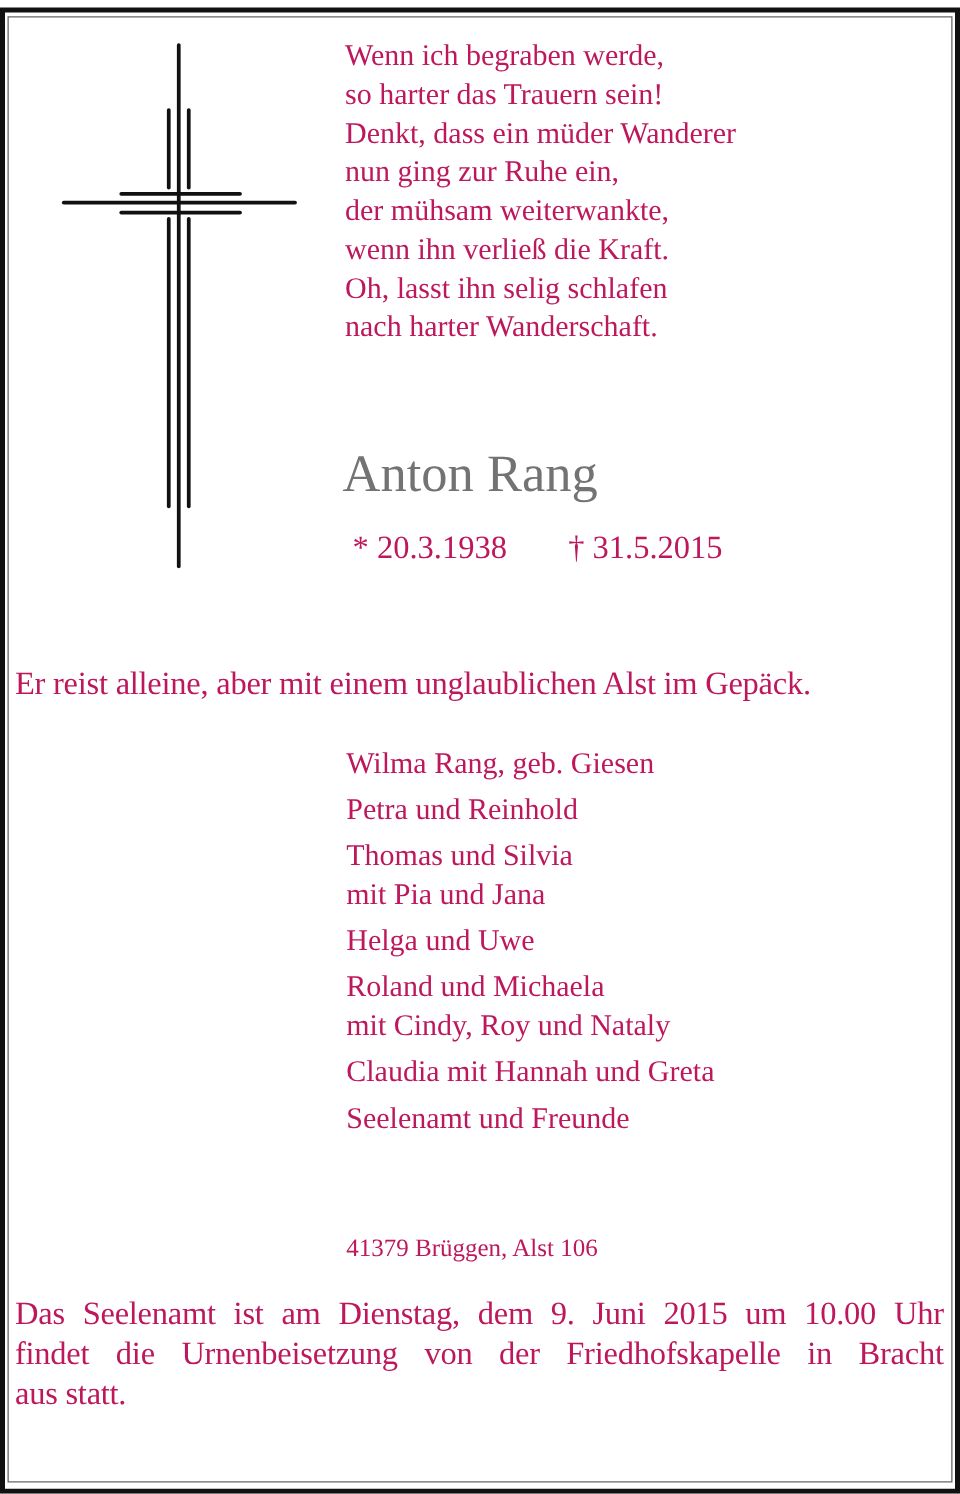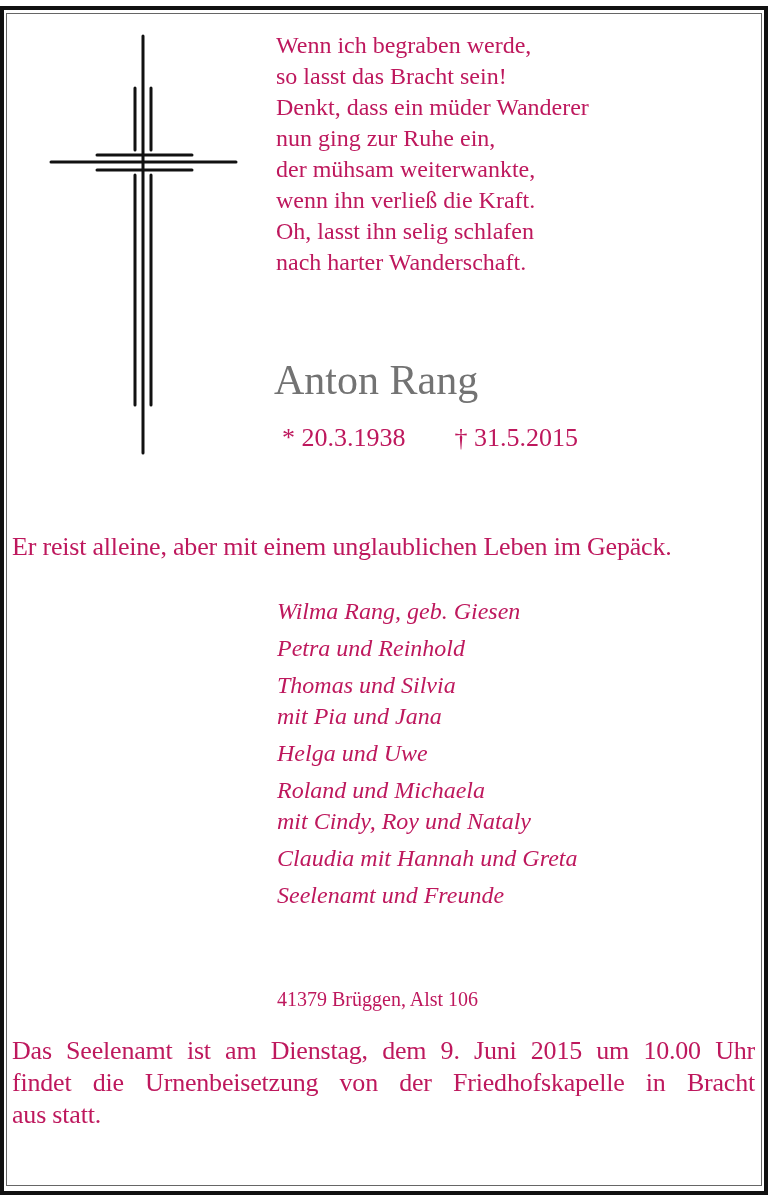--- a/index.html
+++ b/index.html
@@ -15,21 +15,21 @@
   .txt {
     position: absolute; font-family: "Liberation Serif", "DejaVu Serif", serif;
     color: #be185d; white-space: nowrap;
   }
   .poem { left: 276px; top: 30px; font-size: 24px; line-height: 31px; }
   .poem div { height: 31px; }
   .name { left: 274px; top: 345px; font-size: 42px; line-height: 70px; color: #737373; }
   .dates { left: 282px; top: 422px; font-size: 26px; line-height: 32px; }
   .dates span { display: inline-block; text-align: center; }
   .motto { left: 12px; top: 530px; font-size: 26px; line-height: 34px; letter-spacing: -0.2px; }
-  .family { left: 277px; top: 596px; font-size: 24px; font-style: italic; }
+  .family { left: 277px; top: 596px; font-size: 24px; }
   .fam-item { line-height: 31px; margin-bottom: 6px; }
   .address { left: 277px; top: 984px; font-size: 20px; line-height: 31px; }
   .service {
     left: 12px; top: 988px; width: 743px; font-size: 26px; line-height: 32px;
     white-space: normal; text-align: justify; letter-spacing: -0.2px; margin-top: 47px;
   }
   .service div { text-align: justify; text-align-last: justify; height: 32px; }
   .service div.last { text-align-last: left; }
   .cross { position: absolute; left: 0; top: 0; }
 </style>
@@ -47,38 +47,38 @@
     <line x1="135" y1="175" x2="135" y2="405"></line>
     <line x1="151" y1="175" x2="151" y2="405"></line>
     <line x1="51" y1="162" x2="236" y2="162"></line>
     <line x1="97" y1="155" x2="192" y2="155"></line>
     <line x1="97" y1="170" x2="192" y2="170"></line>
   </g>
 </svg>
 
 <div class="txt poem">
   <div>Wenn ich begraben werde,</div>
-  <div>so lasst das Bracht sein!</div>
+  <div>so harter das Trauern sein!</div>
   <div>Denkt, dass ein müder Wanderer</div>
   <div>nun ging zur Ruhe ein,</div>
   <div>der mühsam weiterwankte,</div>
   <div>wenn ihn verließ die Kraft.</div>
   <div>Oh, lasst ihn selig schlafen</div>
   <div>nach harter Wanderschaft.</div>
 </div>
 
 <div class="txt name">Anton Rang</div>
 
 <div class="txt dates">
   <span>* 20.3.1938</span>
   <span style="width:36px"></span>
   <span>† 31.5.2015</span>
 </div>
 
-<div class="txt motto">Er reist alleine, aber mit einem unglaublichen Leben im Gepäck.</div>
+<div class="txt motto">Er reist alleine, aber mit einem unglaublichen Alst im Gepäck.</div>
 
 <div class="txt family">
   <div class="fam-item">
     <div>Wilma Rang, geb. Giesen</div>
   </div>
   <div class="fam-item">
     <div>Petra und Reinhold</div>
   </div>
   <div class="fam-item">
     <div>Thomas und Silvia</div>

